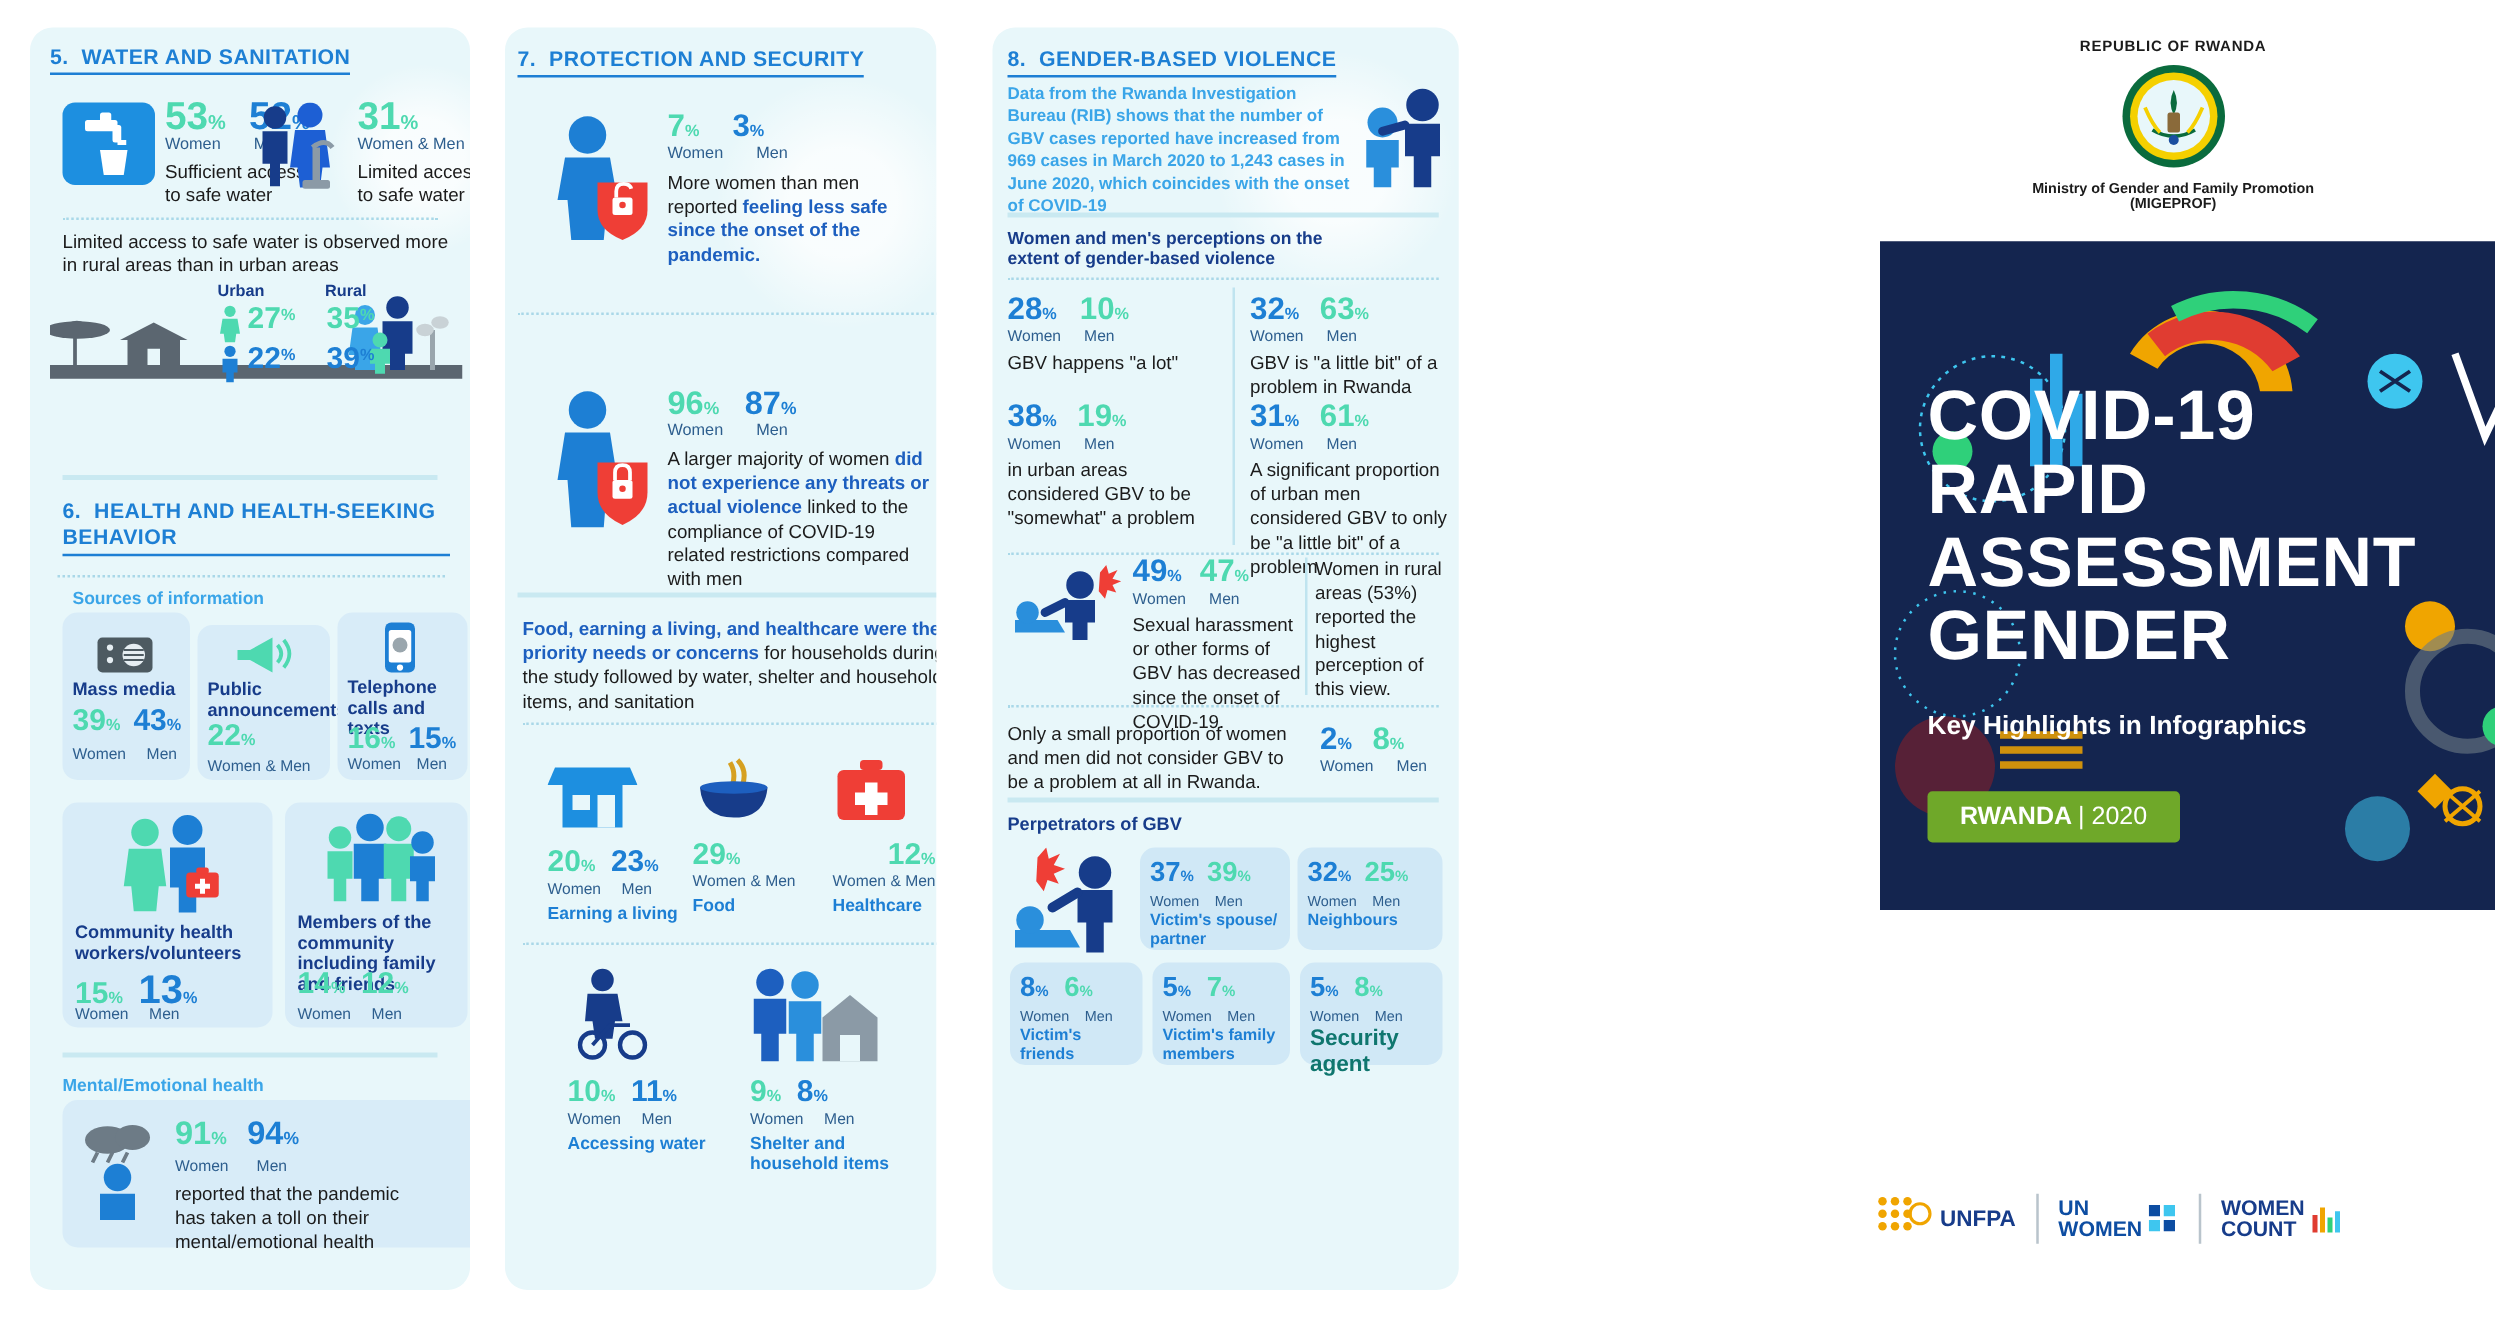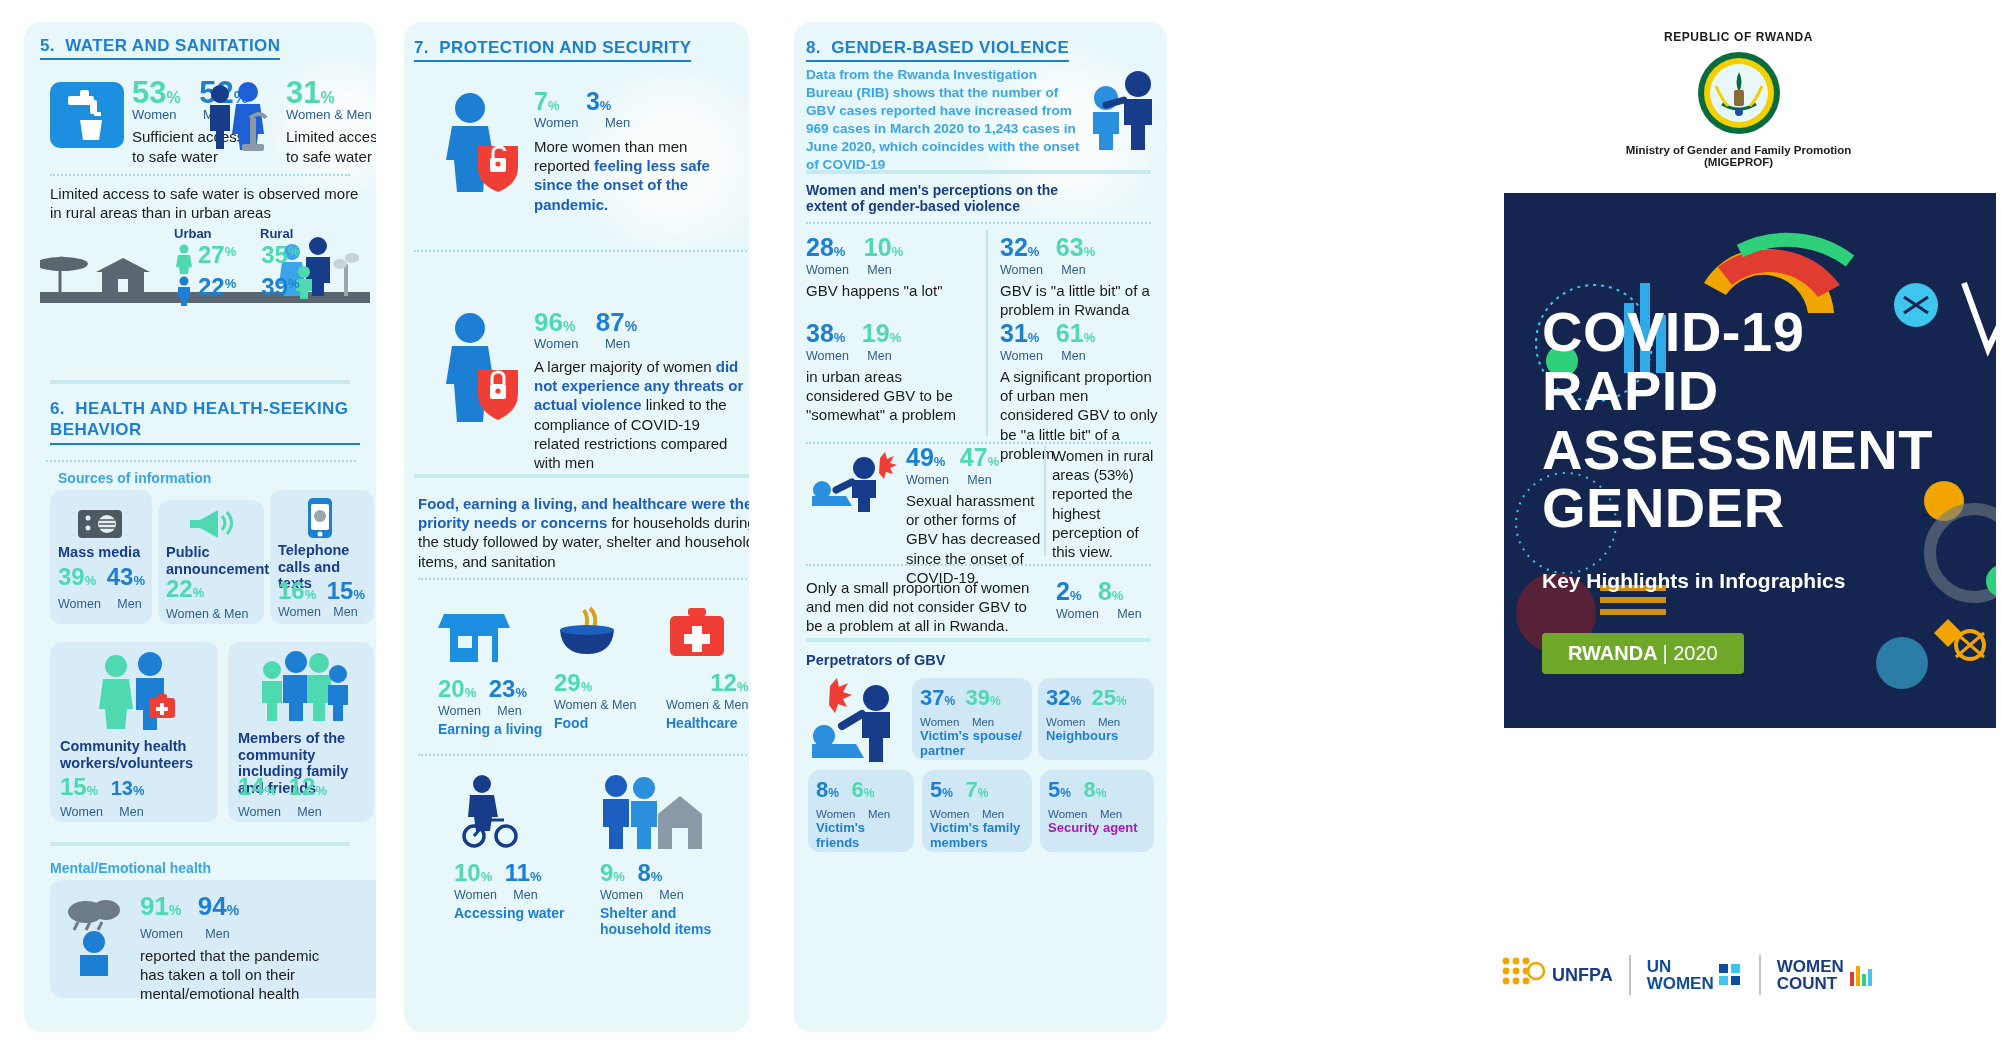--- a/index.html
+++ b/index.html
@@ -237,21 +237,21 @@
           <circle cx="58" cy="12" r="12" fill="#1d7fd4"></circle>
             <path d="M44 26 h28 v32 h-7 v20 h-14 v-20 h-7z" fill="#1d7fd4"></path>
           <rect x="57" y="46" width="26" height="20" rx="3" fill="#ef3e36"></rect>
             <rect x="65" y="42" width="10" height="5" rx="2" fill="#ef3e36"></rect>
           <path d="M68 51 h4 v4 h4 v4 h-4 v4 h-4 v-4 h-4 v-4 h4z" fill="#fff"></path>
         </svg>
       </div>
       <div class="cap-blue" style="position:absolute; left:10px; top:96px; width:150px;">Community health workers/volunteers</div>
       <div style="position:absolute; left:10px; top:134px;">
         <span class="num g" style="font-size:24px;">15</span><span style="color:#4ed9b0; font-size:13px; font-weight:bold;">%</span>
-        <span class="num b" style="font-size:20px; margin-left:8px;">13</span><span style="color:#1d7fd4; font-size:13px; font-weight:bold;">%</span>
+        <span class="num b" style="font-size:32px; margin-left:8px;">13</span><span style="color:#1d7fd4; font-size:13px; font-weight:bold;">%</span>
       </div>
       <div style="position:absolute; left:10px; top:160px;">
         <span class="mini-lbl">Women</span>
         <span class="mini-lbl" style="margin-left:12px;">Men</span>
       </div>
     </div>
 
     <div class="card" style="left:204px; top:620px; width:146px; height:180px;">
       <div style="position:absolute; left:28px; top:8px;">
         <svg width="96" height="76" viewBox="0 0 96 76">
@@ -586,21 +586,21 @@
       <div class="subhead" style="position:absolute; left:8px; top:50px; color:#1d7fd4; font-size:13px; width:100px;">Victim's family members</div>
     </div>
 
     <div class="card" style="left:246px; top:748px; width:114px; height:82px; background:#d0e8f6;">
       <div style="position:absolute; left:8px; top:10px;">
         <span class="num b" style="font-size:22px;">5</span><span style="color:#1d7fd4; font-size:12px; font-weight:bold;">%</span>
         <span class="num g" style="font-size:22px; margin-left:8px;">8</span><span style="color:#4ed9b0; font-size:12px; font-weight:bold;">%</span>
       </div>
       <div style="position:absolute; left:8px; top:34px;"><span class="mini-lbl" style="font-size:11.5px;">Women</span>
         <span class="mini-lbl" style="font-size:11.5px; margin-left:8px;">Men</span></div>
-      <div class="subhead" style="position:absolute; left:8px; top:50px; color:#a21caf; font-size:13px;">Security agent</div>
+      <div class="subhead" style="position:absolute; left:8px; top:50px; color:#0f766e; font-size:18px;">Security agent</div>
     </div>
   </div>
 
   <div style="position:absolute; left:1476px; top:30px; width:525px; height:160px; text-align:center;">
     <div style="font-size:12px; font-weight:bold; color:#1b1b1b; letter-spacing:.6px;">REPUBLIC OF RWANDA</div>
     <div style="margin-top:6px;">
       <svg width="86" height="86" viewBox="0 0 86 86">
         <circle cx="43" cy="43" r="41" fill="#0a6b3d"></circle>
         <circle cx="43" cy="43" r="35" fill="#f5d000"></circle>
         <circle cx="43" cy="43" r="29" fill="#e8f7fa"></circle>

